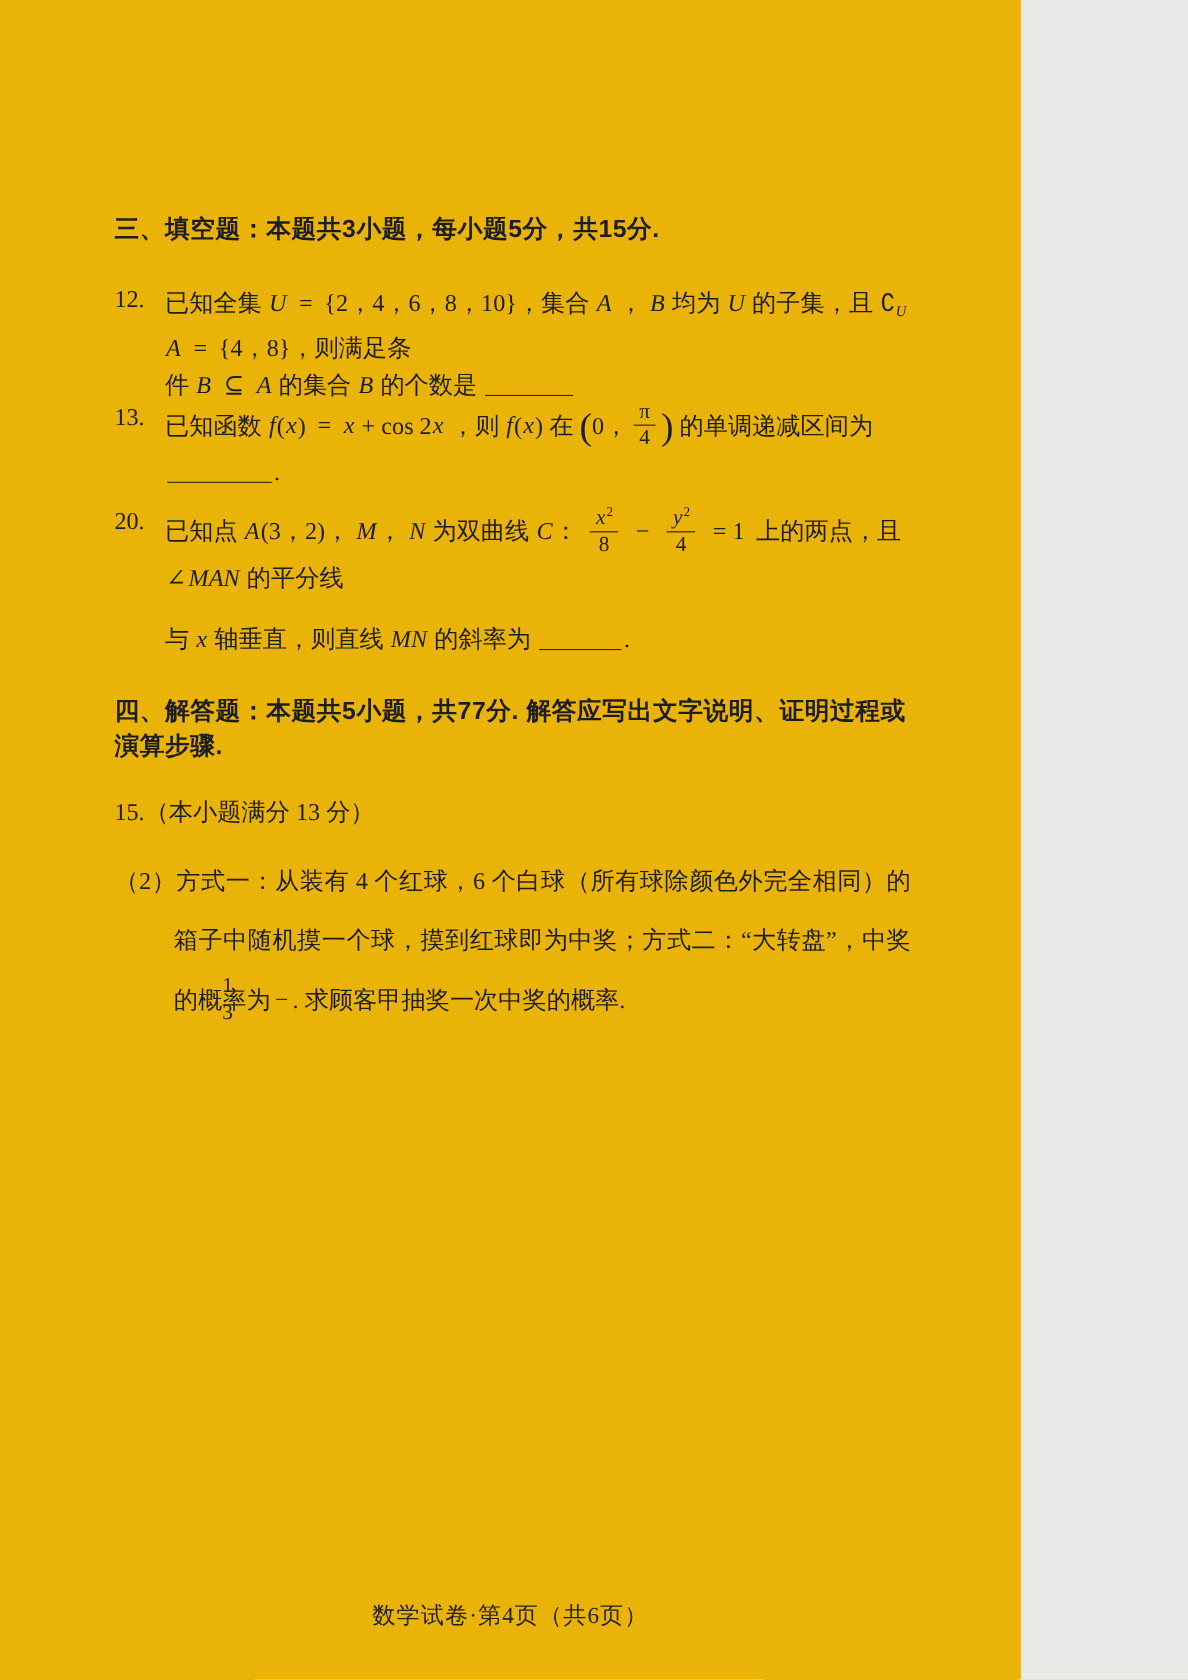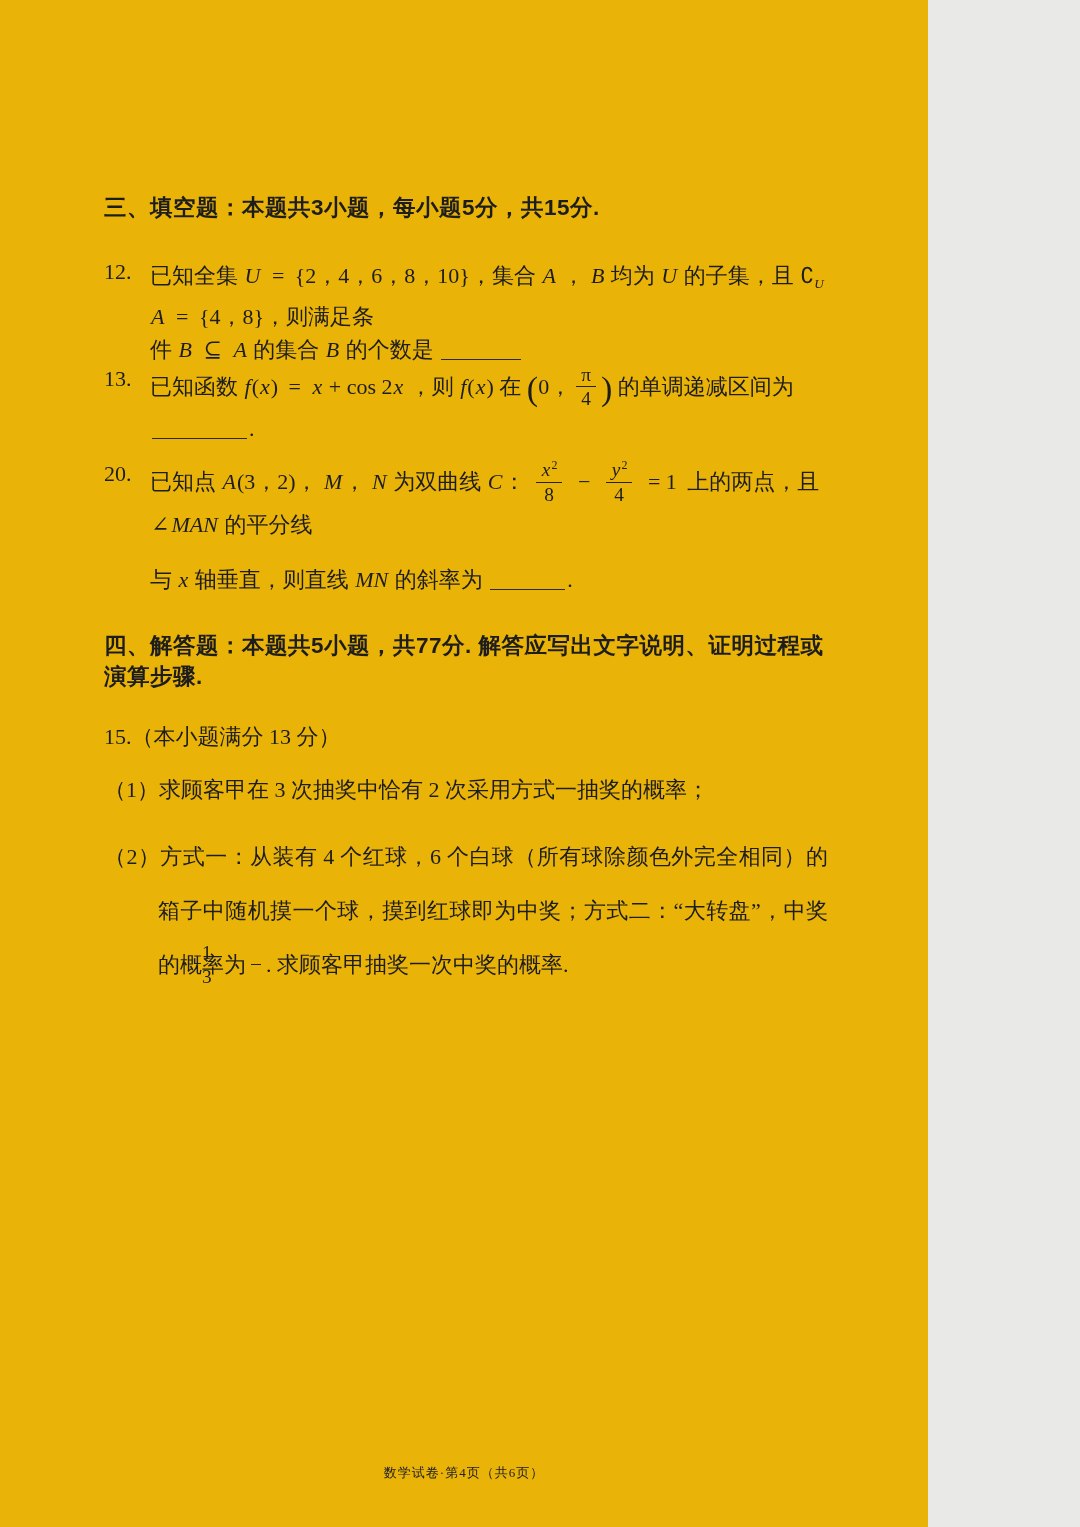--- a/index.html
+++ b/index.html
@@ -47,21 +47,21 @@
     text-indent:2em; line-height:50px; text-align:justify;
     margin-bottom:10px;
   }
   .q15-part1 { line-height:33px; margin-bottom:24px; }
   .q15-part2 {
     padding-left:54px; text-indent:-54px; line-height:54px;
     text-align:justify;
   }
   .footer {
     position:absolute; left:0; right:0; bottom:45px;
-    text-align:center; font-size:13px; letter-spacing:1px; color:#222;
+    text-align:center; font-size:21px; letter-spacing:1px; color:#222;
   }
 </style>
 </head>
 <body>
 
 <div class="page">
 
   <div class="sec-heading sec3-heading">三、填空题：本题共3小题，每小题5分，共15分.</div>
 
   <div class="q">
@@ -144,21 +144,20 @@
       <span class="v">MN</span>
       <span>的斜率为</span>
       <span class="blank w75"></span><span>.</span>
     </div>
   </div>
 
   <div class="sec-heading sec4-heading">四、解答题：本题共5小题，共77分. 解答应写出文字说明、证明过程或演算步骤.</div>
 
   <div>
     <div class="q15-title">15.（本小题满分 13 分）</div>
-    <div class="q15-part1">（1）求顾客甲在 3 次抽奖中恰有 2 次采用方式一抽奖的概率；</div>
     <div class="q15-part2">
       <span>（2）方式一：从装有 4 个红球，6 个白球（所有球除颜色外完全相同）的箱子中随机摸一个球，摸到红球即为中奖；方式二：“大转盘”，中奖的概率为</span><span class="frac">
           <span class="fn">1</span>
           <span class="fd">3</span>
         </span><span>. 求顾客甲抽奖一次中奖的概率.</span>
     </div>
   </div>
 
   <div class="footer">数学试卷·第4页（共6页）</div>
 

